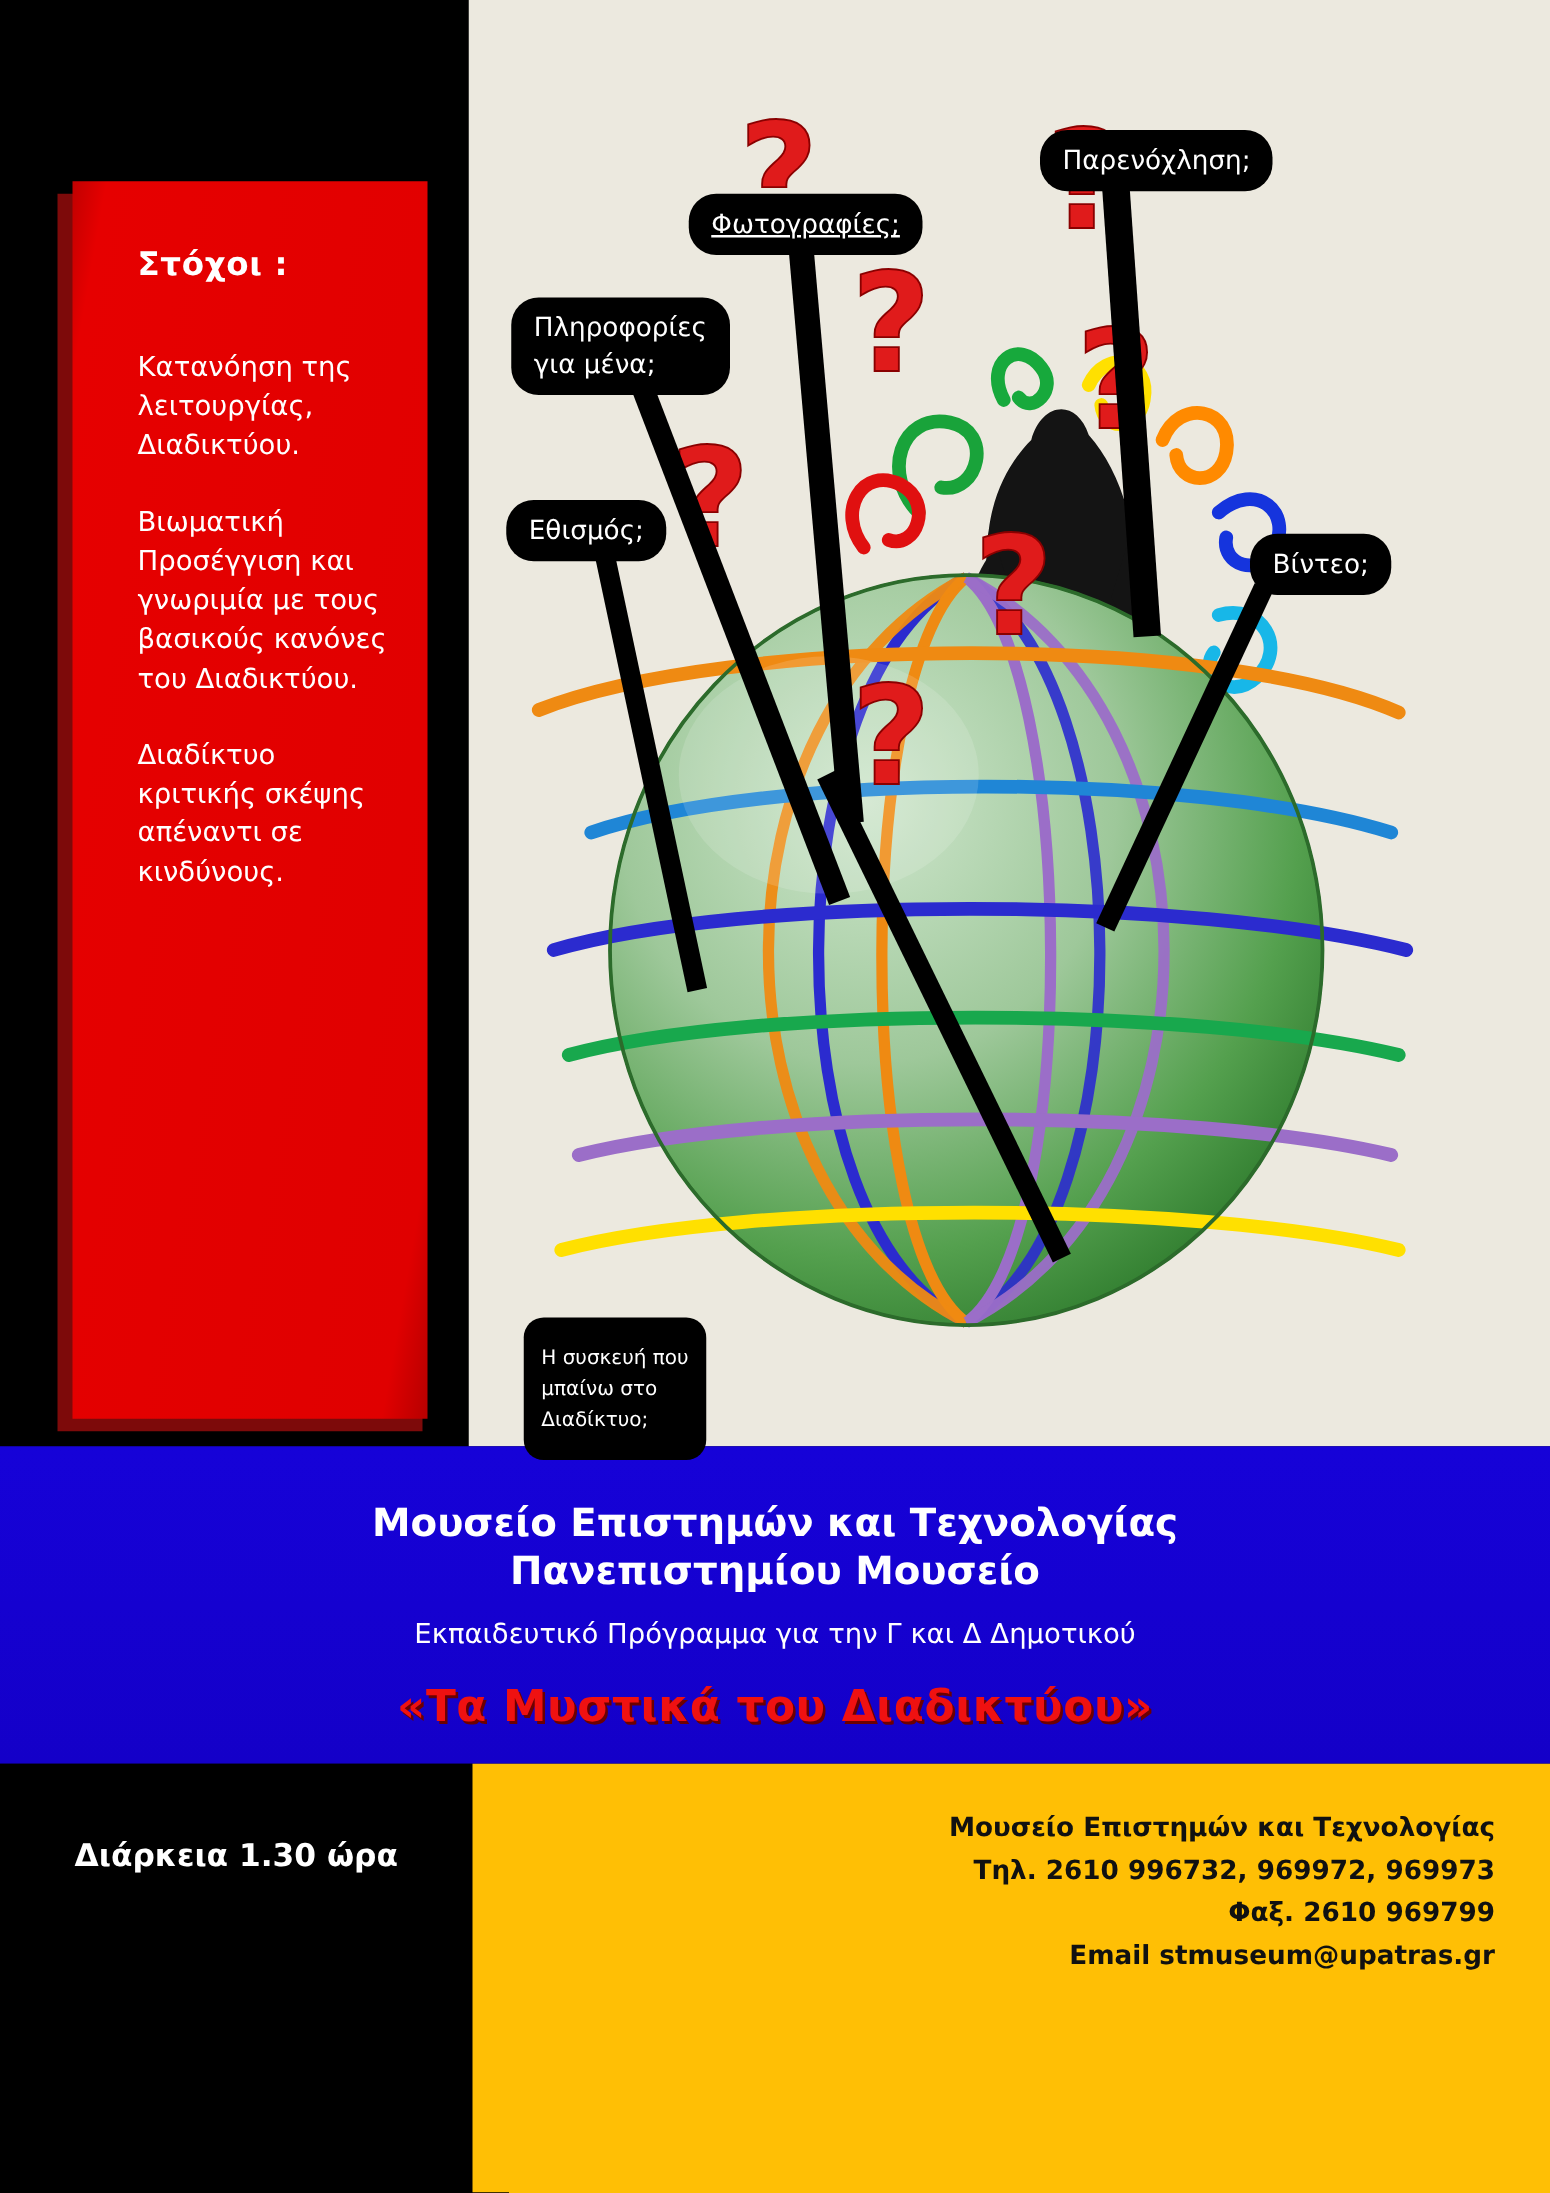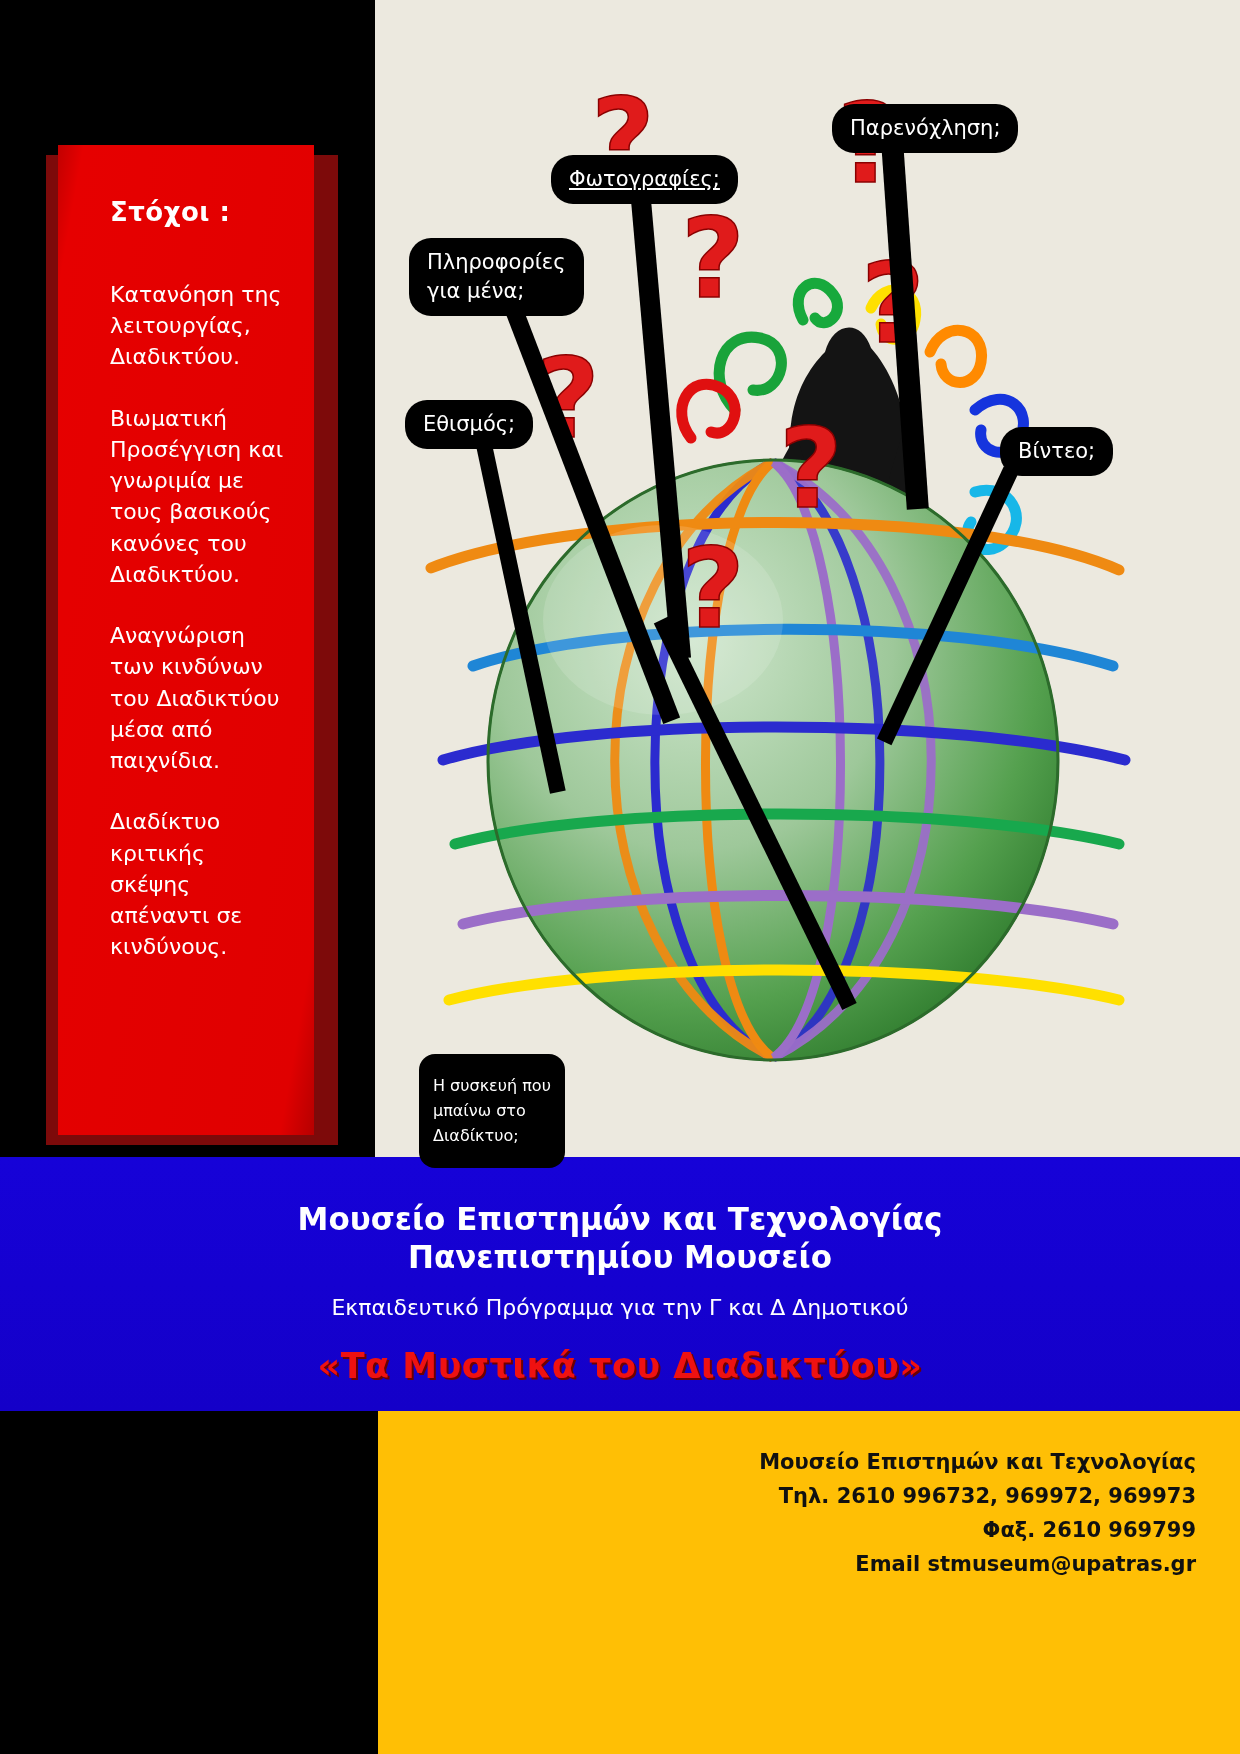--- a/index.html
+++ b/index.html
@@ -27,21 +27,21 @@
   
   .red-shadow {
     position: absolute;
     left: 46px; top: 155px;
     width: 292px; height: 990px;
     background: #7d0a0a;
   }
   .red-card {
     position: absolute;
     left: 58px; top: 145px;
-    width: 256px; height: 990px;
+    width: 284px; height: 990px;
     background: #e00000;
     background: linear-gradient(100deg,#c10000 0%, #e60000 6%, #e00000 92%, #b60000 100%);
     padding: 52px 30px 4px 52px;
     color: #ffffff;
   }
   .red-card h1 {
     font-size: 26px;
     font-weight: bold;
     letter-spacing: .5px;
     margin-bottom: 52px;
@@ -254,32 +254,32 @@
 
   <div class="bub small" style="left:419px;top:1054px;white-space:pre-line;">Η συσκευή που
 μπαίνω  στο
 Διαδίκτυο;</div>
 
   <div class="red-shadow"></div>
   <div class="red-card">
     <h1>Στόχοι :</h1>
     <p>Κατανόηση της λειτουργίας, Διαδικτύου.</p>
     <p>Βιωματική Προσέγγιση και γνωριμία με τους βασικούς κανόνες του Διαδικτύου.</p>
-    <p>Αναγνώριση των  κινδύνων του Διαδικτύου μέσα από παιχνίδια.</p>
     <p>Διαδίκτυο κριτικής σκέψης απέναντι σε κινδύνους.</p>
   </div>
 
   <div class="blue-band">
     <div class="ttl">Μουσείο  Επιστημών και Τεχνολογίας</div>
     <div class="ttl">Πανεπιστημίου Μουσείο</div>
     <div class="sub">Εκπαιδευτικό Πρόγραμμα για την Γ και Δ Δημοτικού</div>
     <div class="hilite">«Τα Μυστικά του Διαδικτύου»</div>
   </div>
 
   <div class="black-foot"></div>
+  <div class="duration">Διάρκεια  1.30 ώρα</div>
 
   <div class="yellow-foot">
     <div>Μουσείο Επιστημών και Τεχνολογίας</div>
     <div>Τηλ. 2610 996732, 969972, 969973</div>
     <div>Φαξ. 2610 969799</div>
     <div>Email stmuseum@upatras.gr</div>
   </div>
 
 </div>
 

